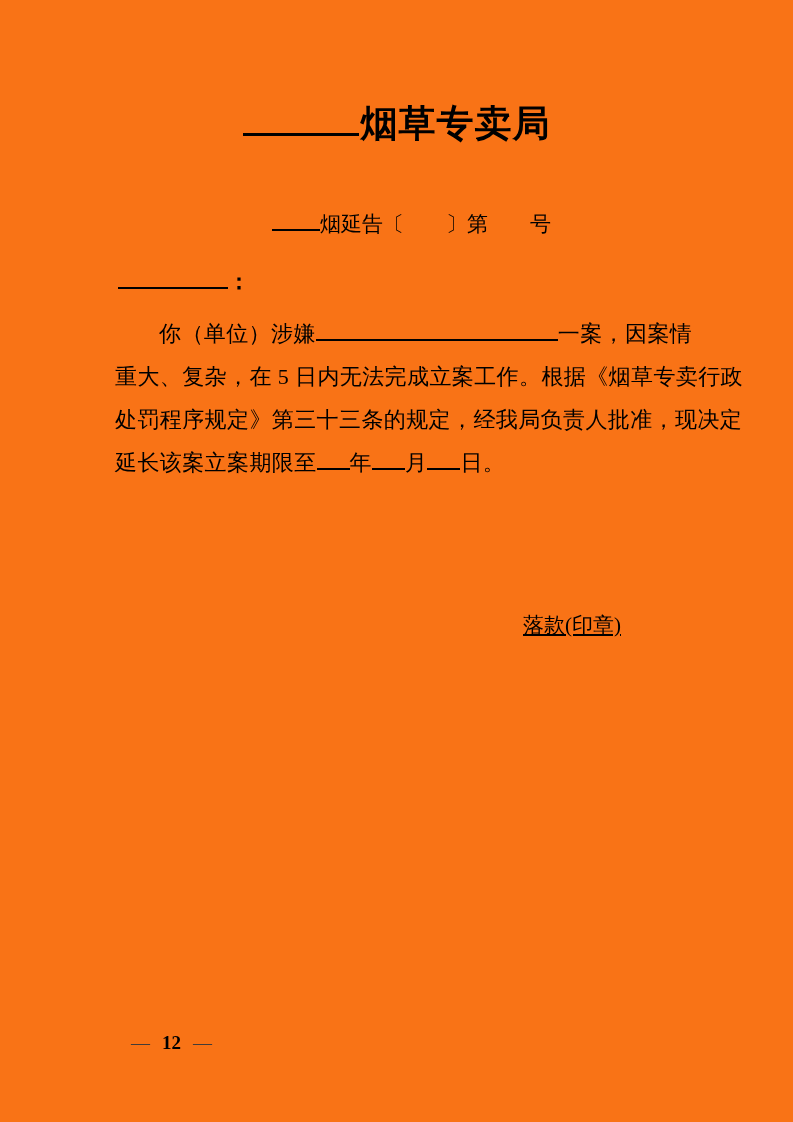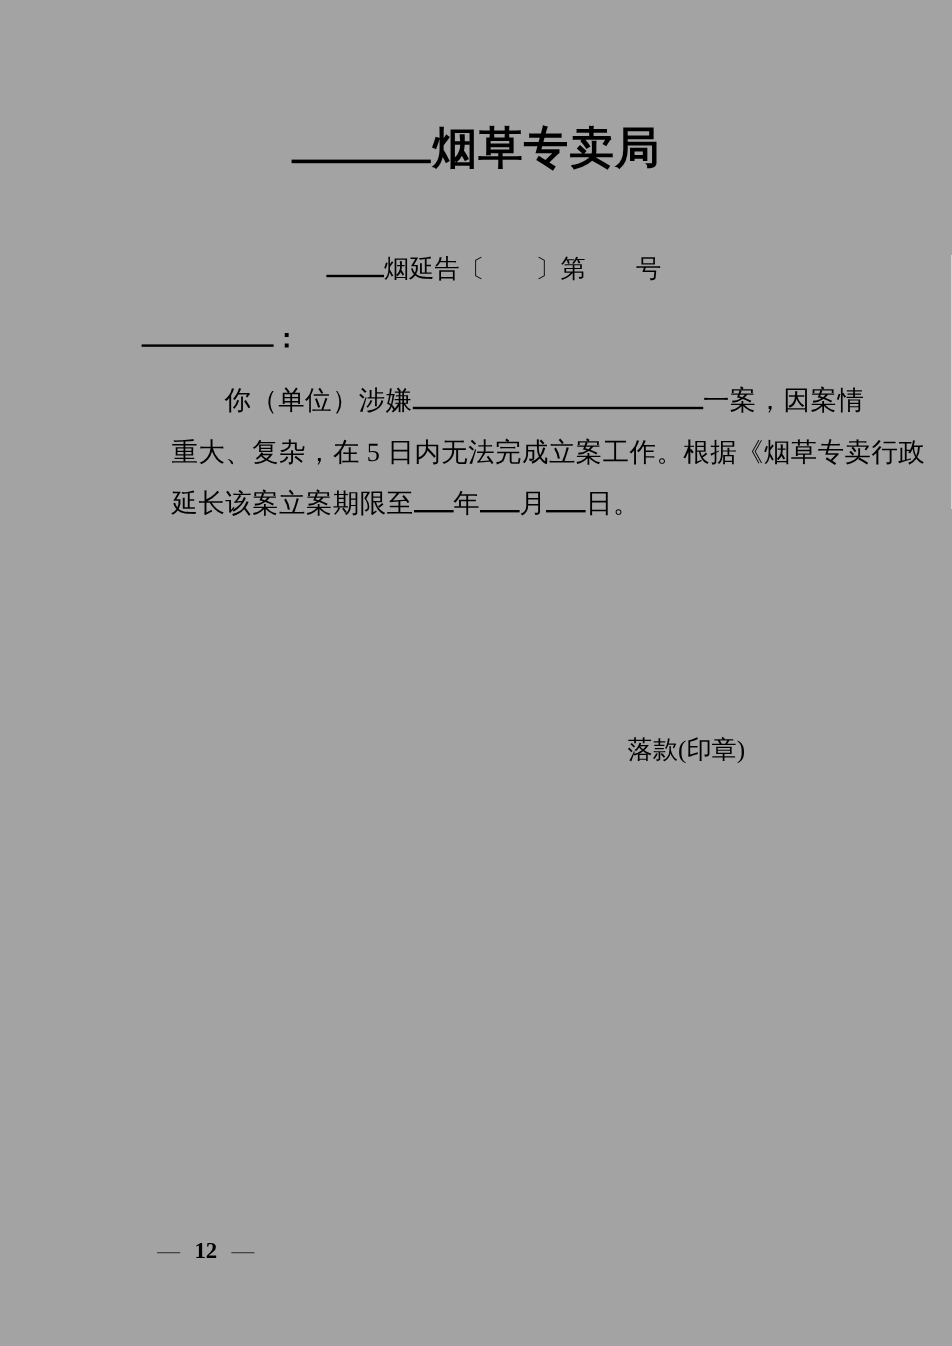--- a/index.html
+++ b/index.html
@@ -4,21 +4,21 @@
 <style>
   html, body {
     margin: 0;
     padding: 0;
     background: #ffffff;
   }
   .page {
     position: relative;
     width: 793px;
     height: 1122px;
-    background: #a3a3a3;
+    background: #f97316;
     color: #000000;
     font-family: "Liberation Serif", "DejaVu Serif", serif;
     overflow: hidden;
   }
 
   
   .blank {
     display: inline-block;
     border-bottom: 2px solid #000;
     height: 0.95em;
@@ -83,40 +83,40 @@
     position: absolute;
     top: 312px;
     left: 115px;
     width: 580px;
     font-size: 22px;
     line-height: 43px;
     letter-spacing: 0.4px;
   }
   .body-line {
     white-space: nowrap;
-    margin-left: 28px;
   }
   .body-line.indent {
     padding-left: 44px;
   }
   .blank-case {
     width: 242px;
   }
   .blank-date {
     width: 33px;
   }
 
   
   .sign-block {
     position: absolute;
     top: 612px;
     left: 447px;
     width: 250px;
     text-align: center;
     font-size: 21px;
+    text-decoration: underline;
   }
   .sign-seal { line-height: 26px; }
   .sign-date { line-height: 26px; margin-top: 17px; }
 
   
   .footer-page {
     position: absolute;
     top: 1032px;
     left: 131px;
     font-size: 19px;
@@ -141,20 +141,21 @@
 
   <div class="addressee">
     <span class="blank"></span><span>：</span>
   </div>
 
   <div class="body-block">
     <div class="body-line indent">
       <span>你（单位）涉嫌</span><span class="blank blank-case"></span><span>一案，因案情</span>
     </div>
     <div class="body-line">重大、复杂，在 5 日内无法完成立案工作。根据《烟草专卖行政</div>
+    <div class="body-line">处罚程序规定》第三十三条的规定，经我局负责人批准，现决定</div>
     <div class="body-line">
       <span>延长该案立案期限至</span><span class="blank blank-date"></span><span>年</span><span class="blank blank-date"></span><span>月</span><span class="blank blank-date"></span><span>日。</span>
     </div>
   </div>
 
   <div class="sign-block">
     <div class="sign-seal">落款(印章)</div>
   </div>
 
   <div class="footer-page">

